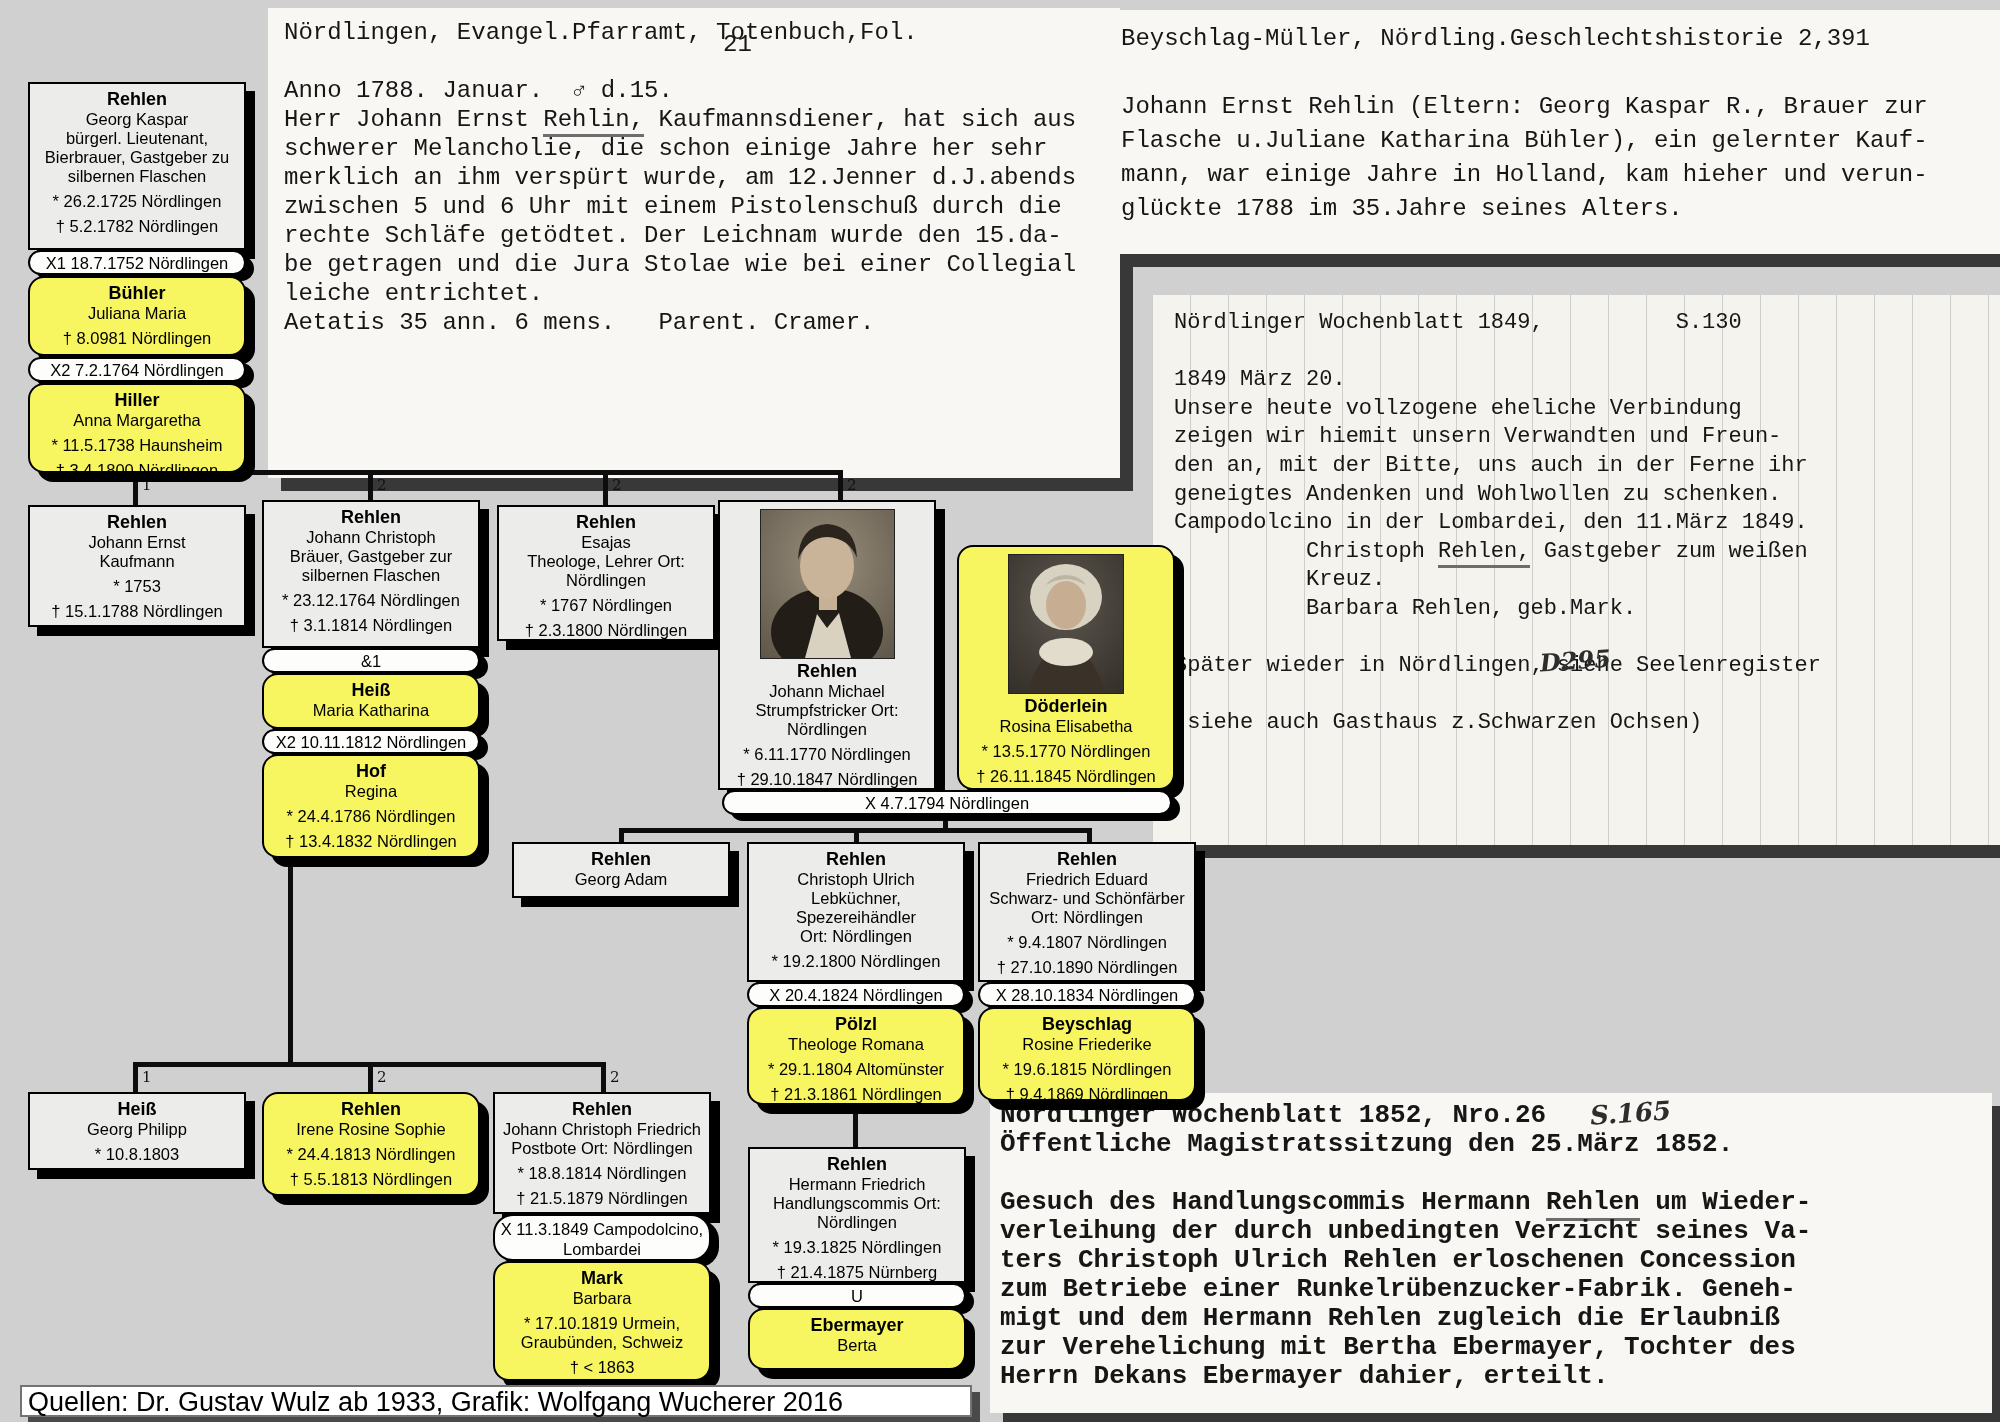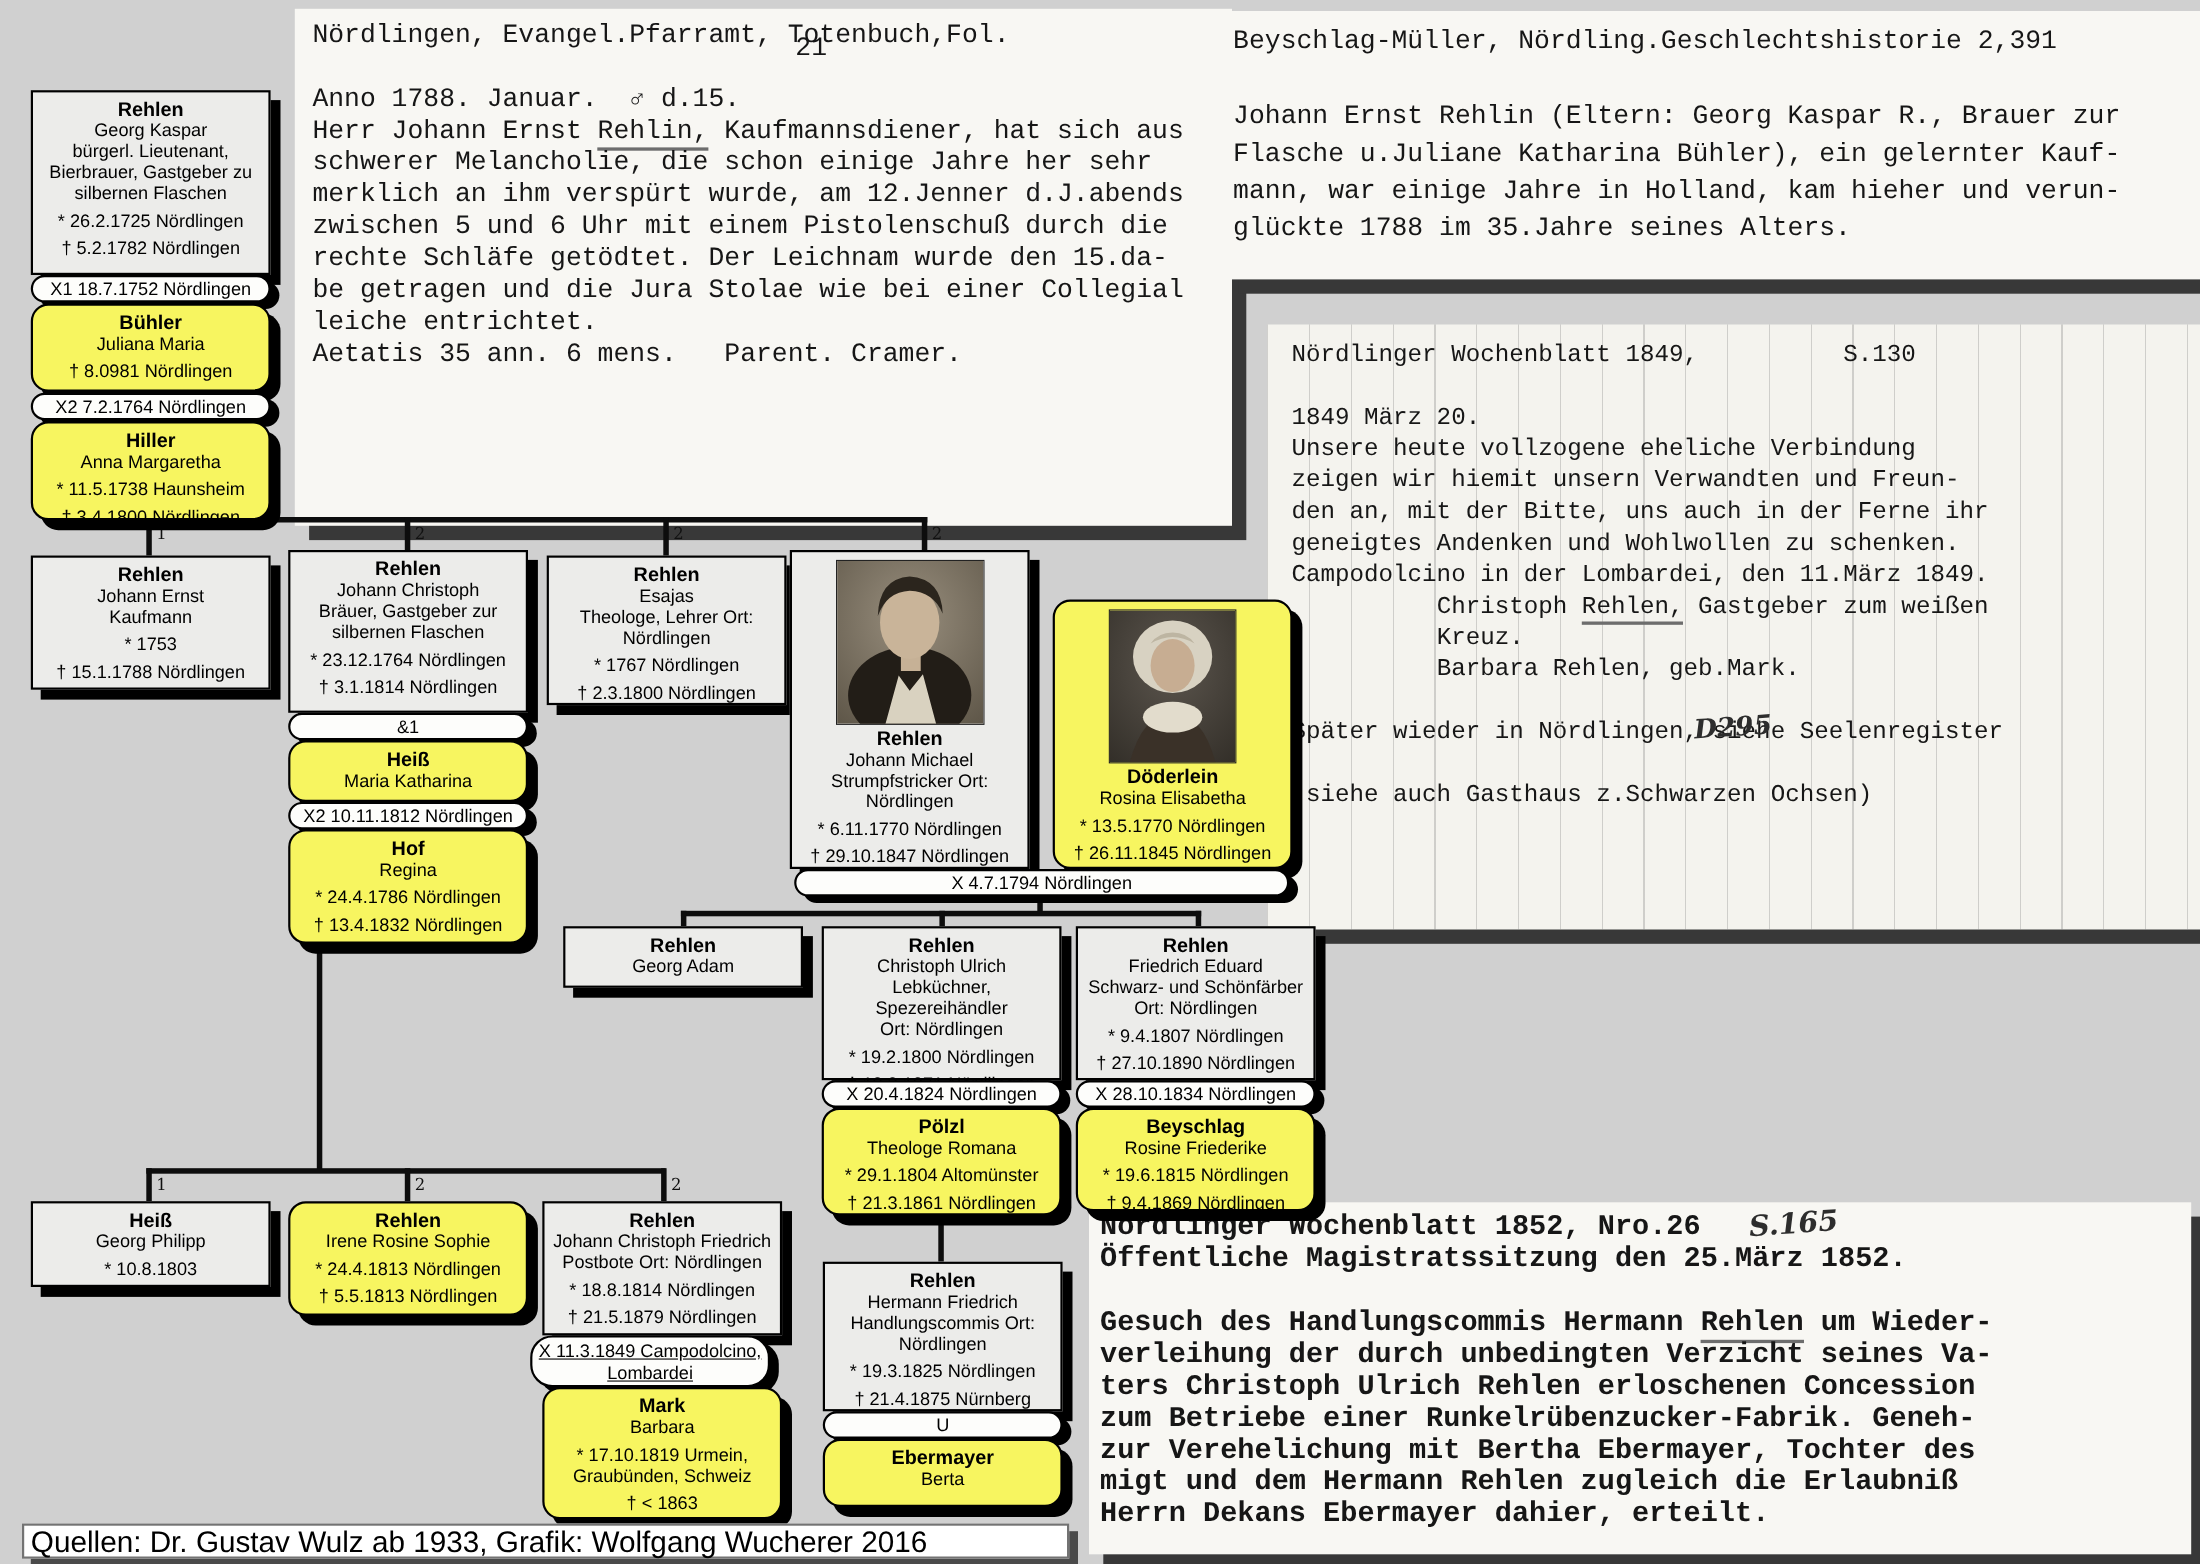--- a/index.html
+++ b/index.html
@@ -99,22 +99,22 @@
 
   <div class="doc" style="left:990px;top:1093px;width:992px;height:312px;font-size:26px;line-height:29px;font-weight:bold;padding:8px 0 0 10px;">
     <div>
         <div class="doc-line"><span>Nördlinger Wochenblatt 1852, Nro.26</span></div>
         <div class="doc-line"><span>Öffentliche Magistratssitzung den 25.März 1852.</span></div>
         <div class="doc-line"><span> </span></div>
         <div class="doc-line"><span>Gesuch des Handlungscommis Hermann </span><span class="underl">Rehlen</span><span> um Wieder-</span></div>
         <div class="doc-line"><span>verleihung der durch unbedingten Verzicht seines Va-</span></div>
         <div class="doc-line"><span>ters Christoph Ulrich Rehlen erloschenen Concession</span></div>
         <div class="doc-line"><span>zum Betriebe einer Runkelrübenzucker-Fabrik. Geneh-</span></div>
+        <div class="doc-line"><span>migt und dem Hermann Rehlen zugleich die Erlaubniß</span></div>
         <div class="doc-line"><span>zur Verehelichung mit Bertha Ebermayer, Tochter des</span></div>
-        <div class="doc-line"><span>migt und dem Hermann Rehlen zugleich die Erlaubniß</span></div>
         <div class="doc-line"><span>Herrn Dekans Ebermayer dahier, erteilt.</span></div>
       </div>
     <span class="hand" style="left:600px;top:6px;font-size:26px;">S.165</span>
   </div>
 
   <div class="hline" style="left:103px;top:470px;width:740px;height:5px;"></div>
   <div class="vline" style="left:133px;top:470px;width:5px;height:36px;"></div>
   <div class="vline" style="left:368px;top:470px;width:5px;height:31px;"></div>
   <div class="vline" style="left:603px;top:470px;width:5px;height:36px;"></div>
   <div class="vline" style="left:838px;top:470px;width:5px;height:31px;"></div>
@@ -333,21 +333,21 @@
 
   <div class="pbox" style="left:493px;top:1092px;height:122px;">
     <div class="ptitle">Rehlen</div>
     <div class="plines">
         <div class="person-line"><span>Johann Christoph Friedrich</span></div>
         <div class="person-line"><span>Postbote Ort: Nördlingen</span></div>
         <div class="person-line vital"><span>* 18.8.1814 Nördlingen</span></div>
         <div class="person-line vital"><span>† 21.5.1879 Nördlingen</span></div>
       </div>
   </div>
-  <div class="pill tall" style="left:482px;top:1214px;text-decoration:underline;">
+  <div class="pill tall" style="left:493px;top:1214px;">
     <div>
         <div class="pill-line"><span>X 11.3.1849 Campodolcino,</span></div>
         <div class="pill-line"><span>Lombardei</span></div>
       </div>
   </div>
   <div class="pbox yellow" style="left:493px;top:1261px;height:120px;">
     <div class="ptitle">Mark</div>
     <div class="plines">
         <div class="person-line"><span>Barbara</span></div>
         <div class="person-line vital"><span>* 17.10.1819 Urmein,</span></div>

